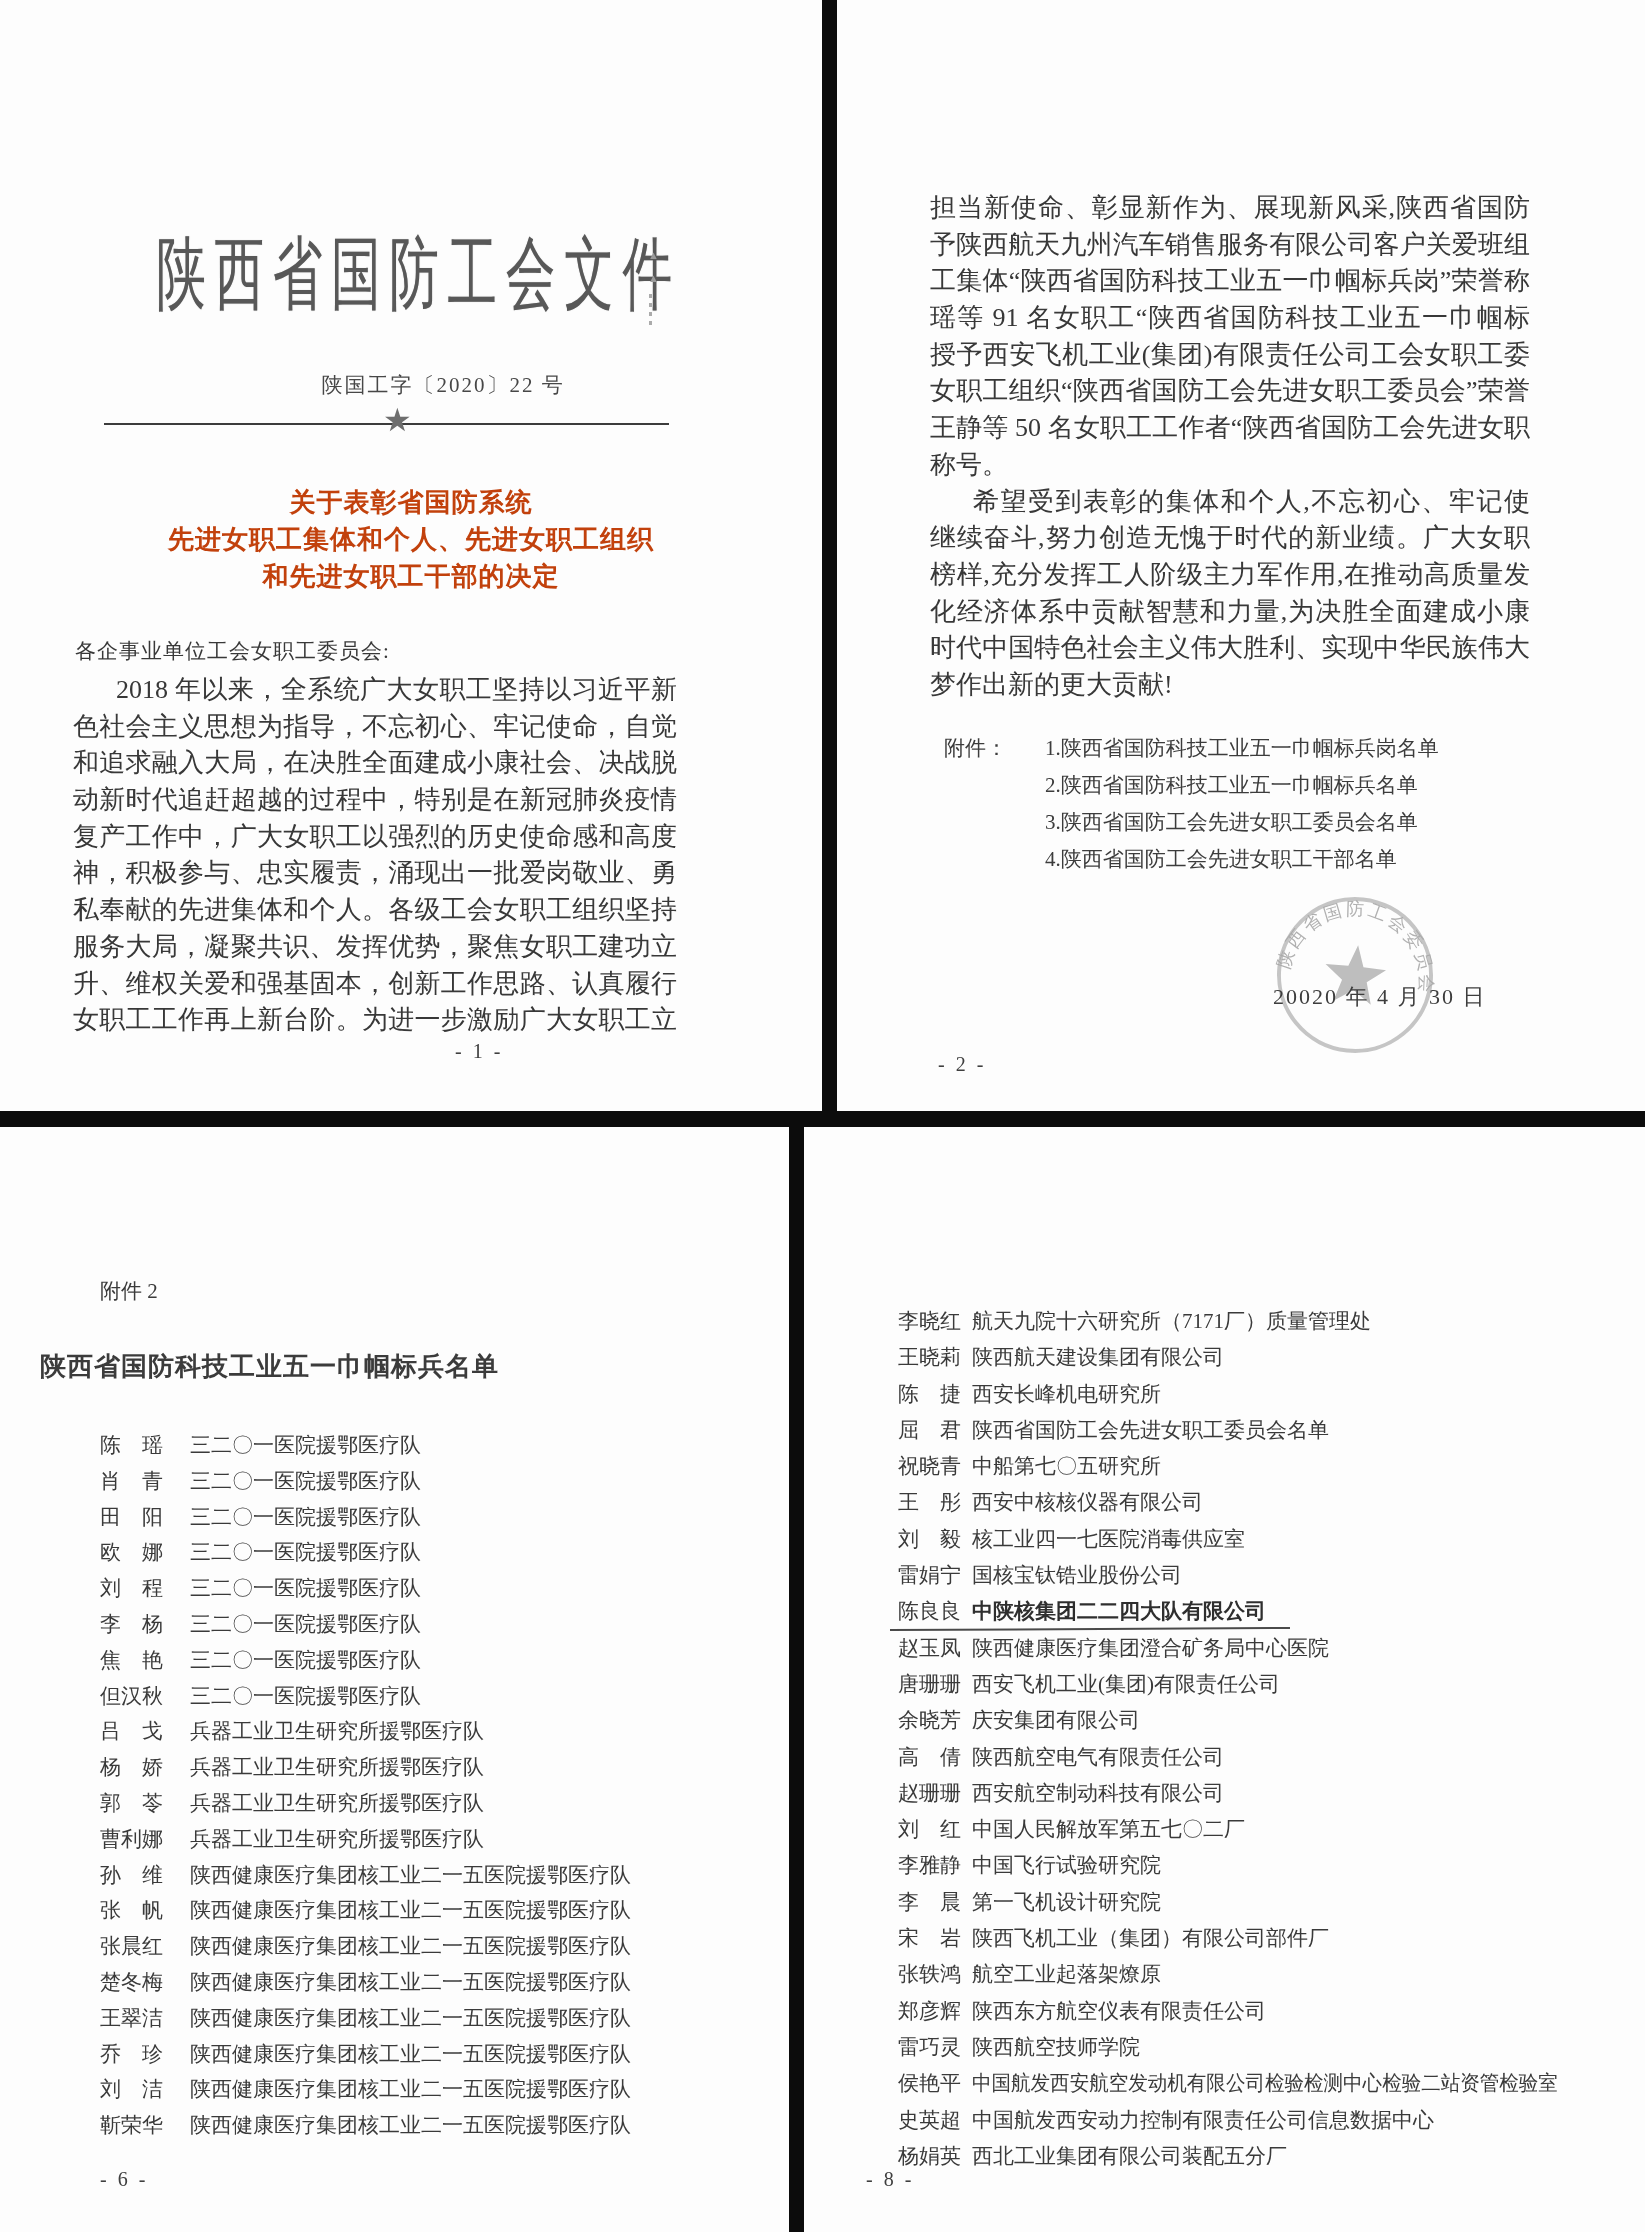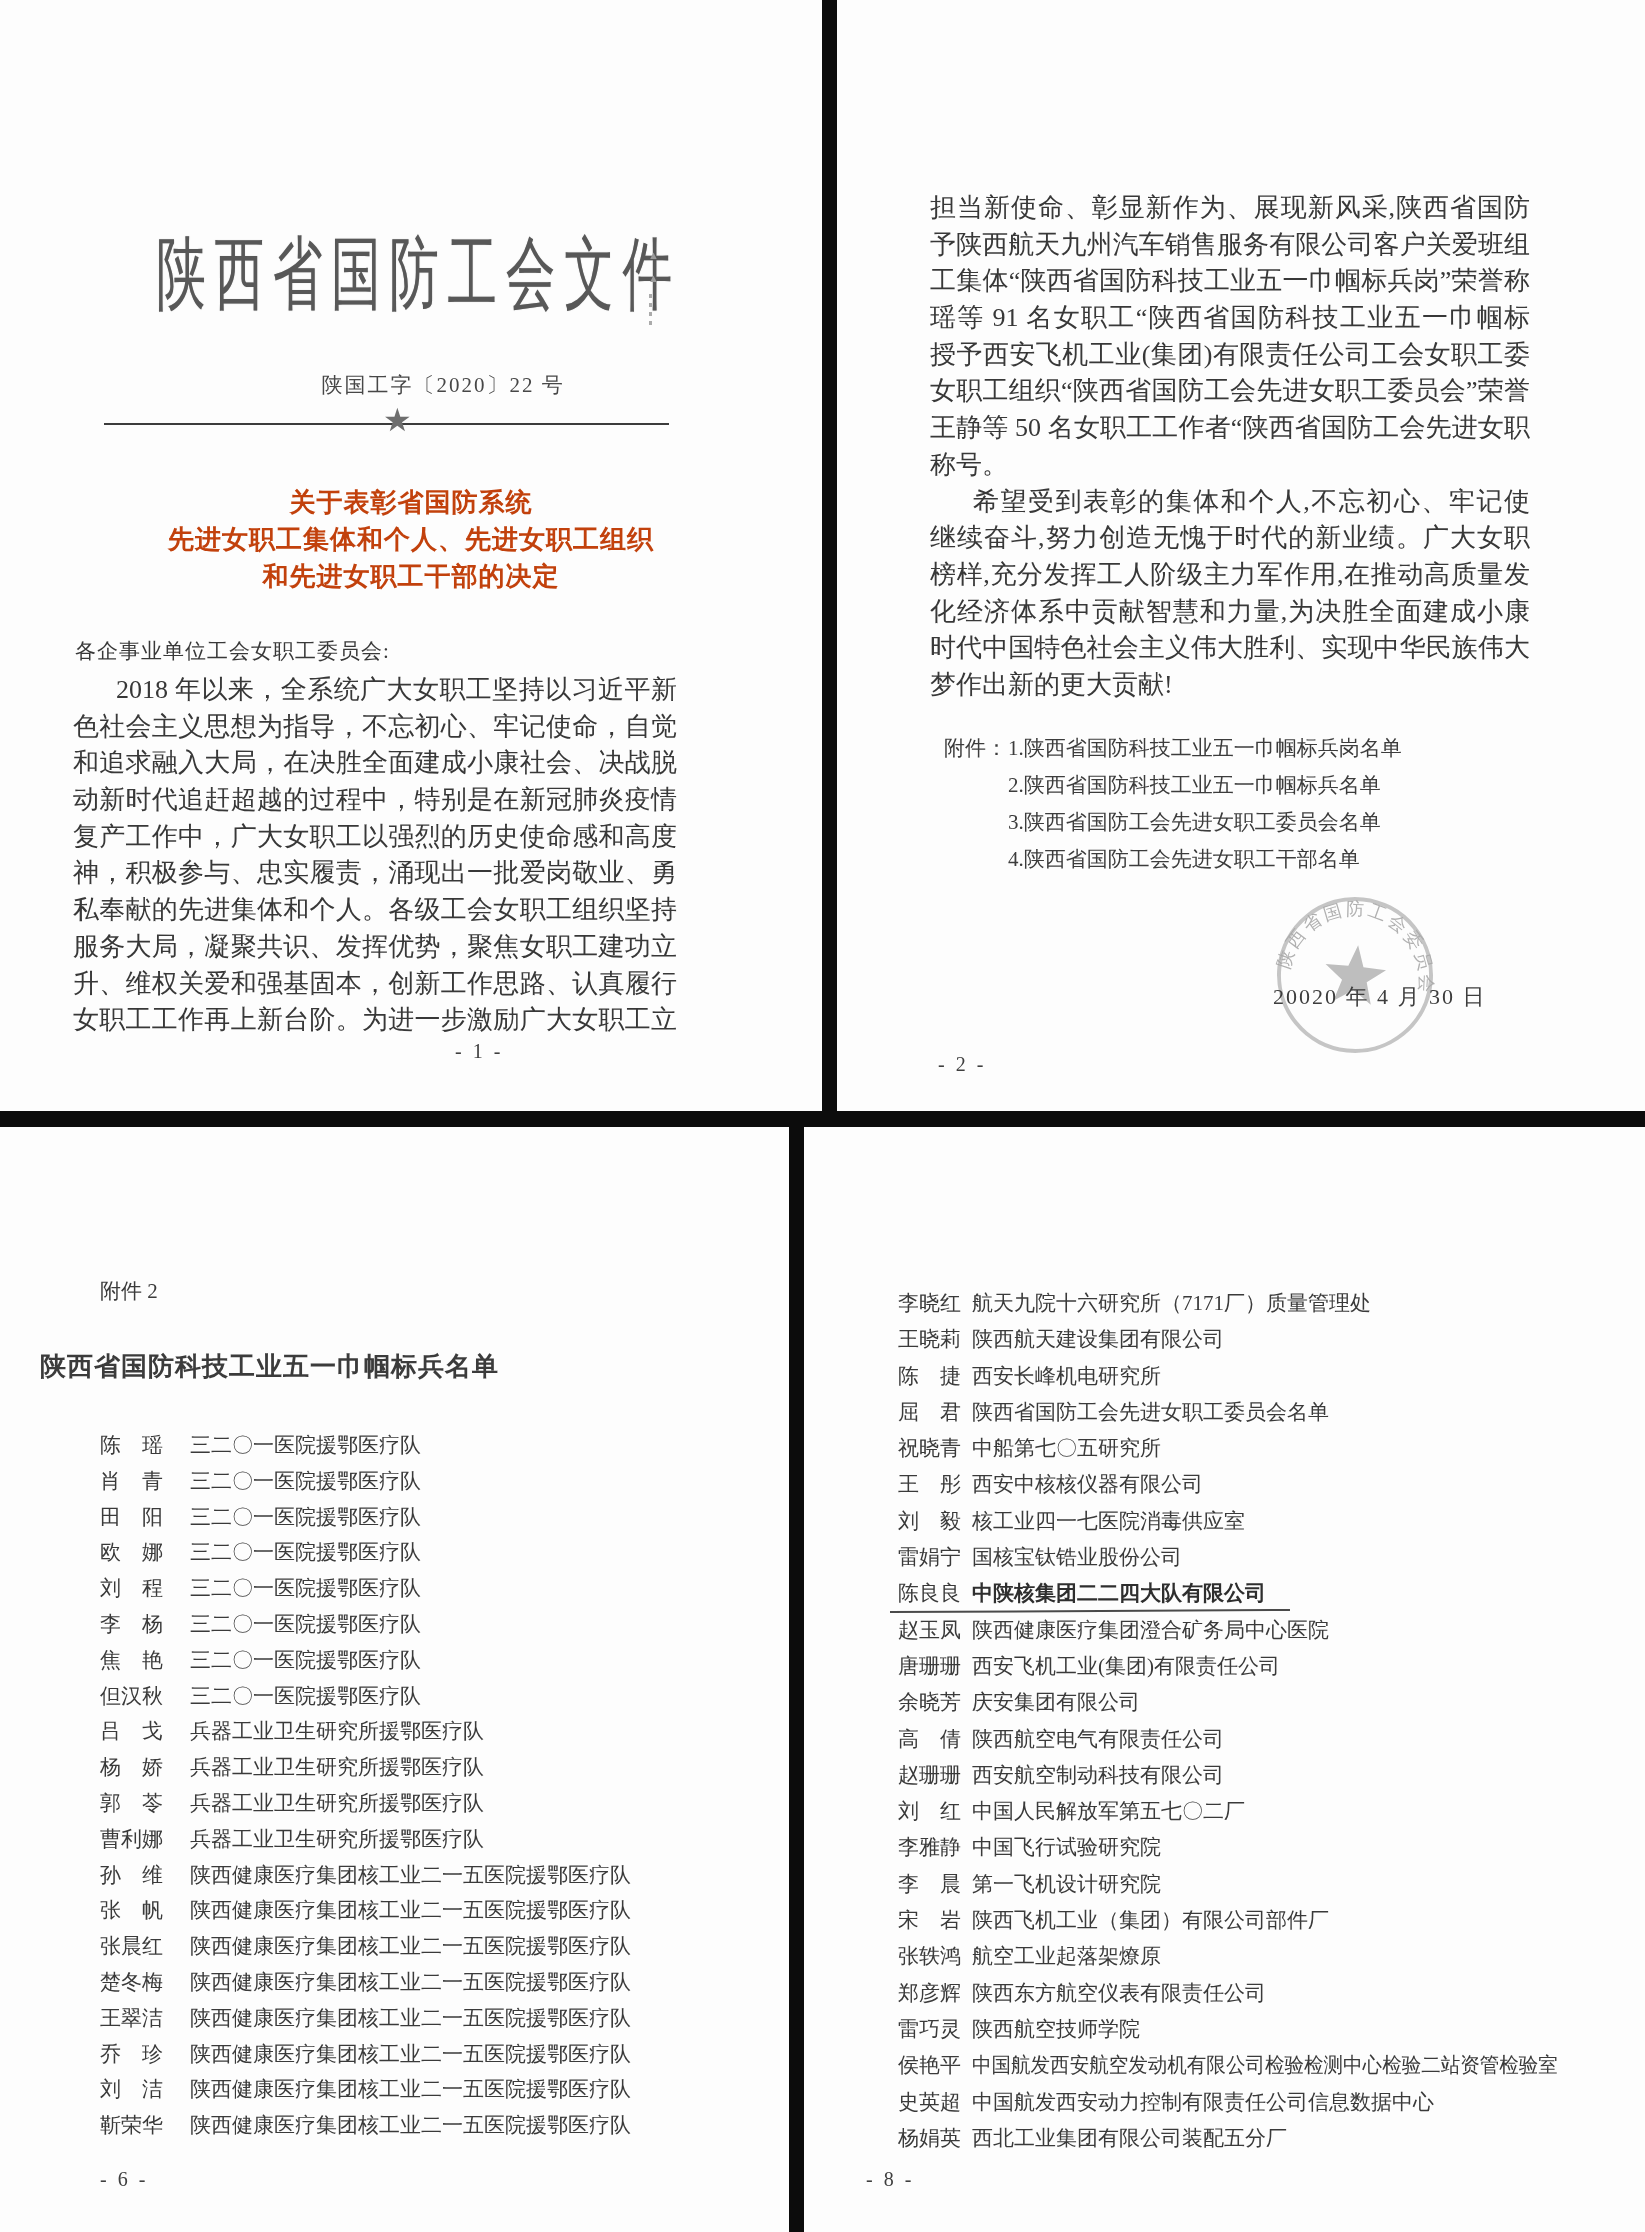--- a/index.html
+++ b/index.html
@@ -44,35 +44,35 @@
   
   .artifact{position:absolute;color:#9b9b9b;font-size:11px;line-height:11px;}
   .tri1{left:648px;top:250px;}
   .tri2{left:648px;top:273px;}
   .dotline{position:absolute;left:649px;top:294px;width:3px;height:34px;
            background:repeating-linear-gradient(#ababab 0 4px,transparent 4px 9px);}
 
   
   .attach{position:absolute;left:107px;top:730px;font-size:21px;color:#3c3c3c;}
   .attach-label{position:absolute;left:0;top:0;line-height:37px;}
-  .attach-line{margin-left:64px;line-height:37px;white-space:nowrap;}
+  .attach-line{margin-left:101px;line-height:37px;white-space:nowrap;}
 
   
   .stamp{position:absolute;left:428px;top:885px;width:180px;height:180px;
          transform:rotate(6deg);opacity:.85;}
   .stamp-date{position:absolute;left:436px;top:982px;font-size:22px;letter-spacing:2px;
               color:#3d3d3d;z-index:3;white-space:nowrap;}
 
   
   .p6-label{position:absolute;left:100px;top:150px;font-size:21px;color:#3a3a3a;}
   .p6-title{position:absolute;left:40px;top:222px;width:780px;
             font-size:26px;font-weight:700;letter-spacing:1px;color:#3b3b3b;}
   .roster{position:absolute;font-size:21px;color:#3a3a3a;}
   .p6-roster{left:100px;top:301px;}
-  .p8-roster{left:94px;top:158px;font-family:Liberation Serif, serif;}
+  .p8-roster{left:94px;top:176px;font-family:Liberation Serif, serif;}
   .row{white-space:nowrap;position:relative;}
   .p6-roster .row{line-height:35.8px;height:35.8px;}
   .p8-roster .row{line-height:36.3px;height:36.3px;}
   .row .name{display:inline-block;width:63px;}
   .p6-roster .row .org{margin-left:27px;}
   .p8-roster .row .org{margin-left:11px;}
   .row.hl .org{font-weight:700;color:#2e2e2e;}
   .row.hl::after{content:"";position:absolute;left:-8px;bottom:0px;width:400px;height:2px;
                  background:#4a4a4a;transform:rotate(-.3deg);}
   .row.cmp .org{display:inline-block;transform:scaleX(.93);transform-origin:0 60%;}

